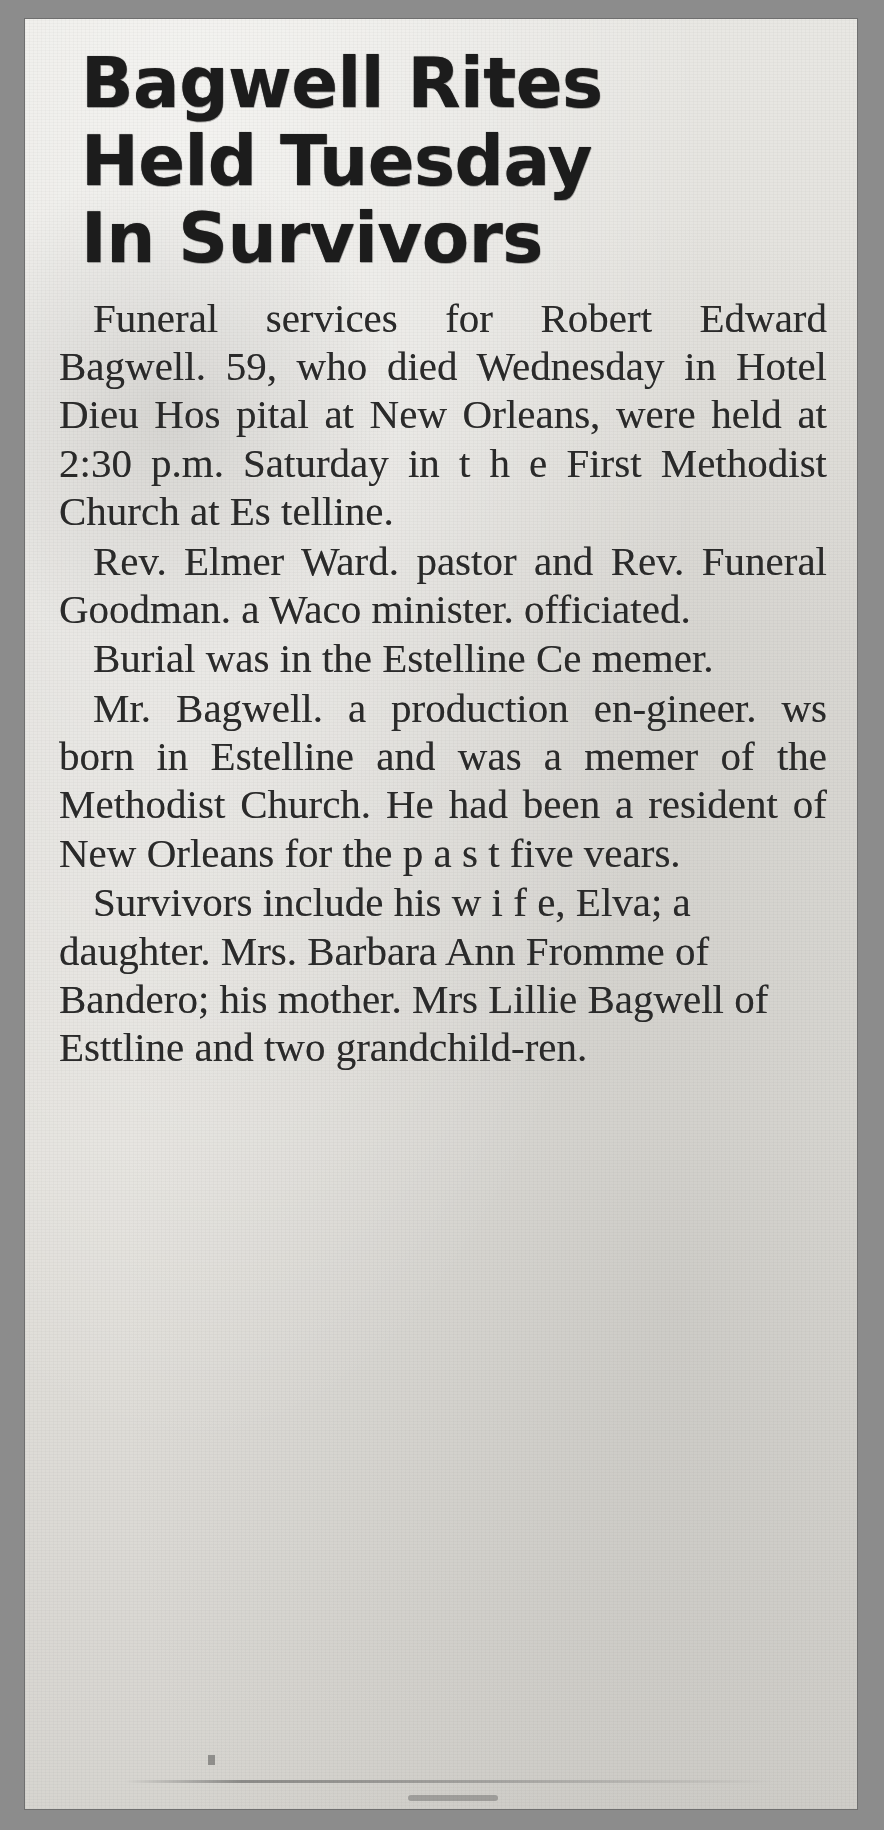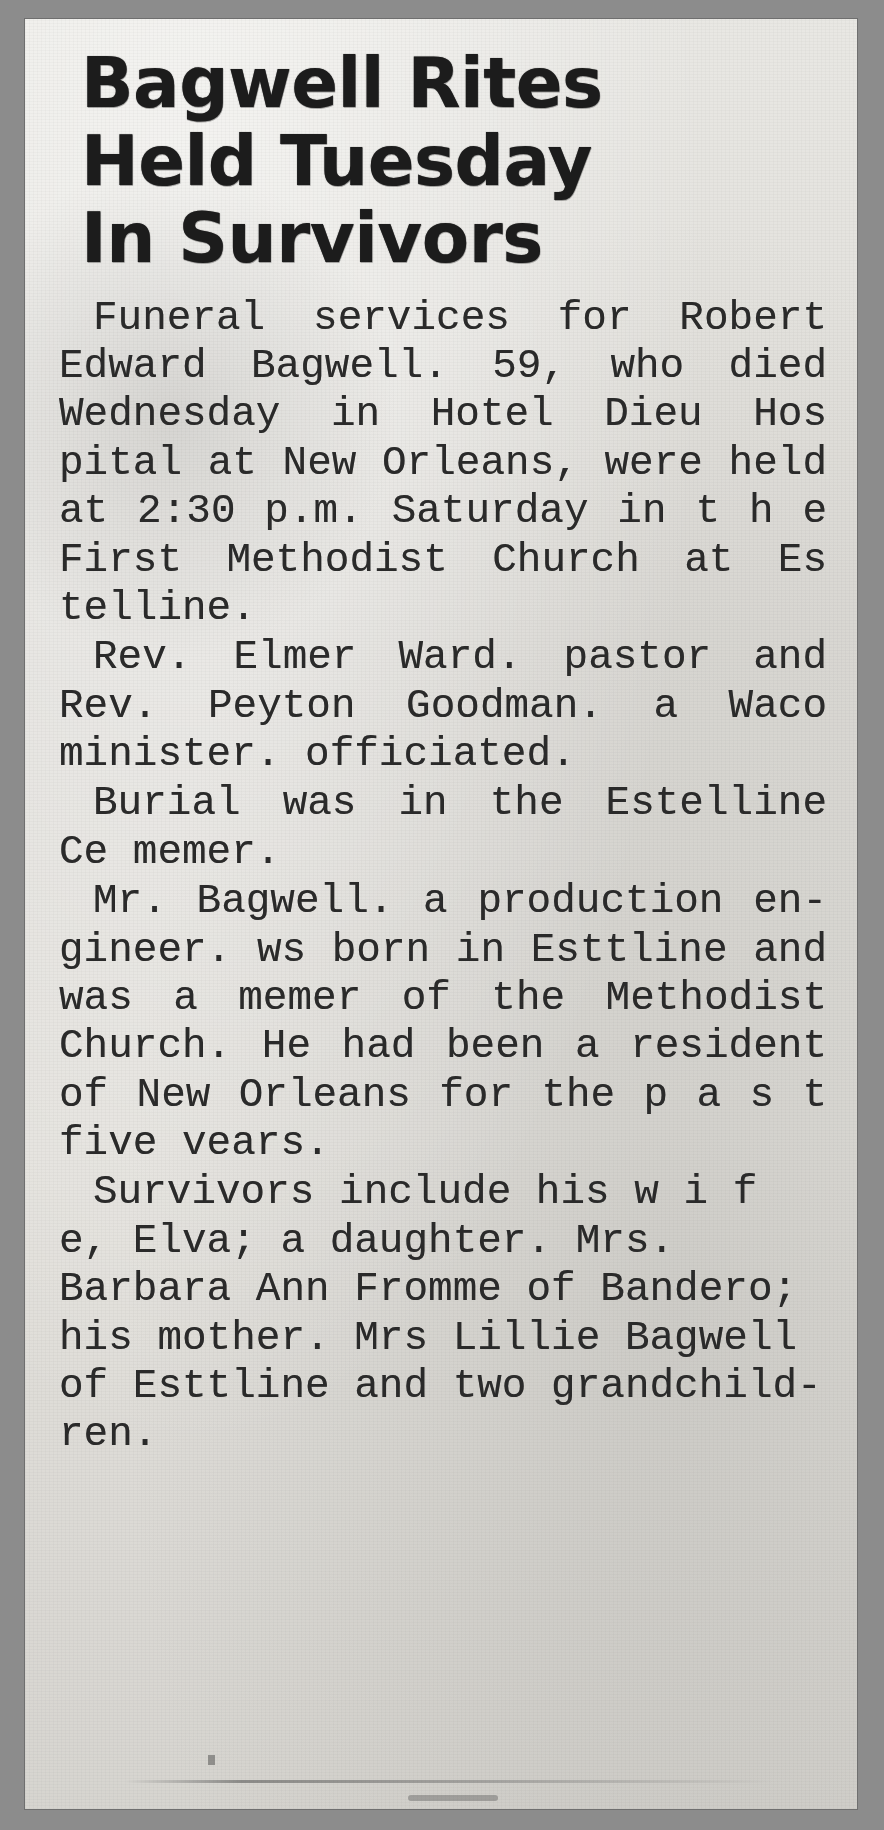--- a/index.html
+++ b/index.html
@@ -81,21 +81,21 @@
     white-space: nowrap;
   }
   #headline .hl-line + .hl-line {
     margin-top: 12px;
   }
 
   #article-body {
     position: relative;
     z-index: 2;
     margin-top: 22px;
-    font-family: Liberation Mono, monospace;
+    font-family: Liberation Serif, serif;
     font-size: 41px;
     line-height: 1.18;
     color: #2a2a2a;
     text-align: justify;
     text-align-last: left;
     -webkit-hyphens: none;
     hyphens: none;
     text-shadow: 0 0 0.6px rgba(40,40,40,0.45);
   }
   #article-body p {
@@ -147,23 +147,23 @@
   <div id="newsprint">
 
     <div id="headline">
       <span class="hl-line">Bagwell Rites</span>
       <span class="hl-line">Held Tuesday</span>
       <span class="hl-line">In Survivors</span>
     </div>
 
     <div id="article-body">
       <p>Funeral services for Robert Edward Bagwell. 59, who died Wednesday in Hotel Dieu Hos pital at New Orleans, were held at 2:30 p.m. Saturday in t h e First Methodist Church at Es telline.</p>
-      <p>Rev. Elmer Ward. pastor and Rev. Peyton Goodman. a Waco minister. officiated.</p>
+      <p>Rev. Elmer Ward. pastor and Rev. Funeral Goodman. a Waco minister. officiated.</p>
       <p>Burial was in the Estelline Ce memer.</p>
-      <p>Mr. Bagwell. a production en-gineer. ws born in Esttline and was a memer of the Methodist Church. He had been a resident of New Orleans for the p a s t five vears.</p>
+      <p>Mr. Bagwell. a production en-gineer. ws born in Estelline and was a memer of the Methodist Church. He had been a resident of New Orleans for the p a s t five vears.</p>
       <p class="tail">Survivors include his w i f e, Elva; a daughter. Mrs. Barbara Ann Fromme of Bandero; his mother. Mrs Lillie Bagwell of Esttline and two grandchild-ren.</p>
     </div>
 
     <div id="speck-1"></div>
     <div id="bottom-rule"></div>
     <div id="bottom-smudge"></div>
 
   </div>
 </div>
 

